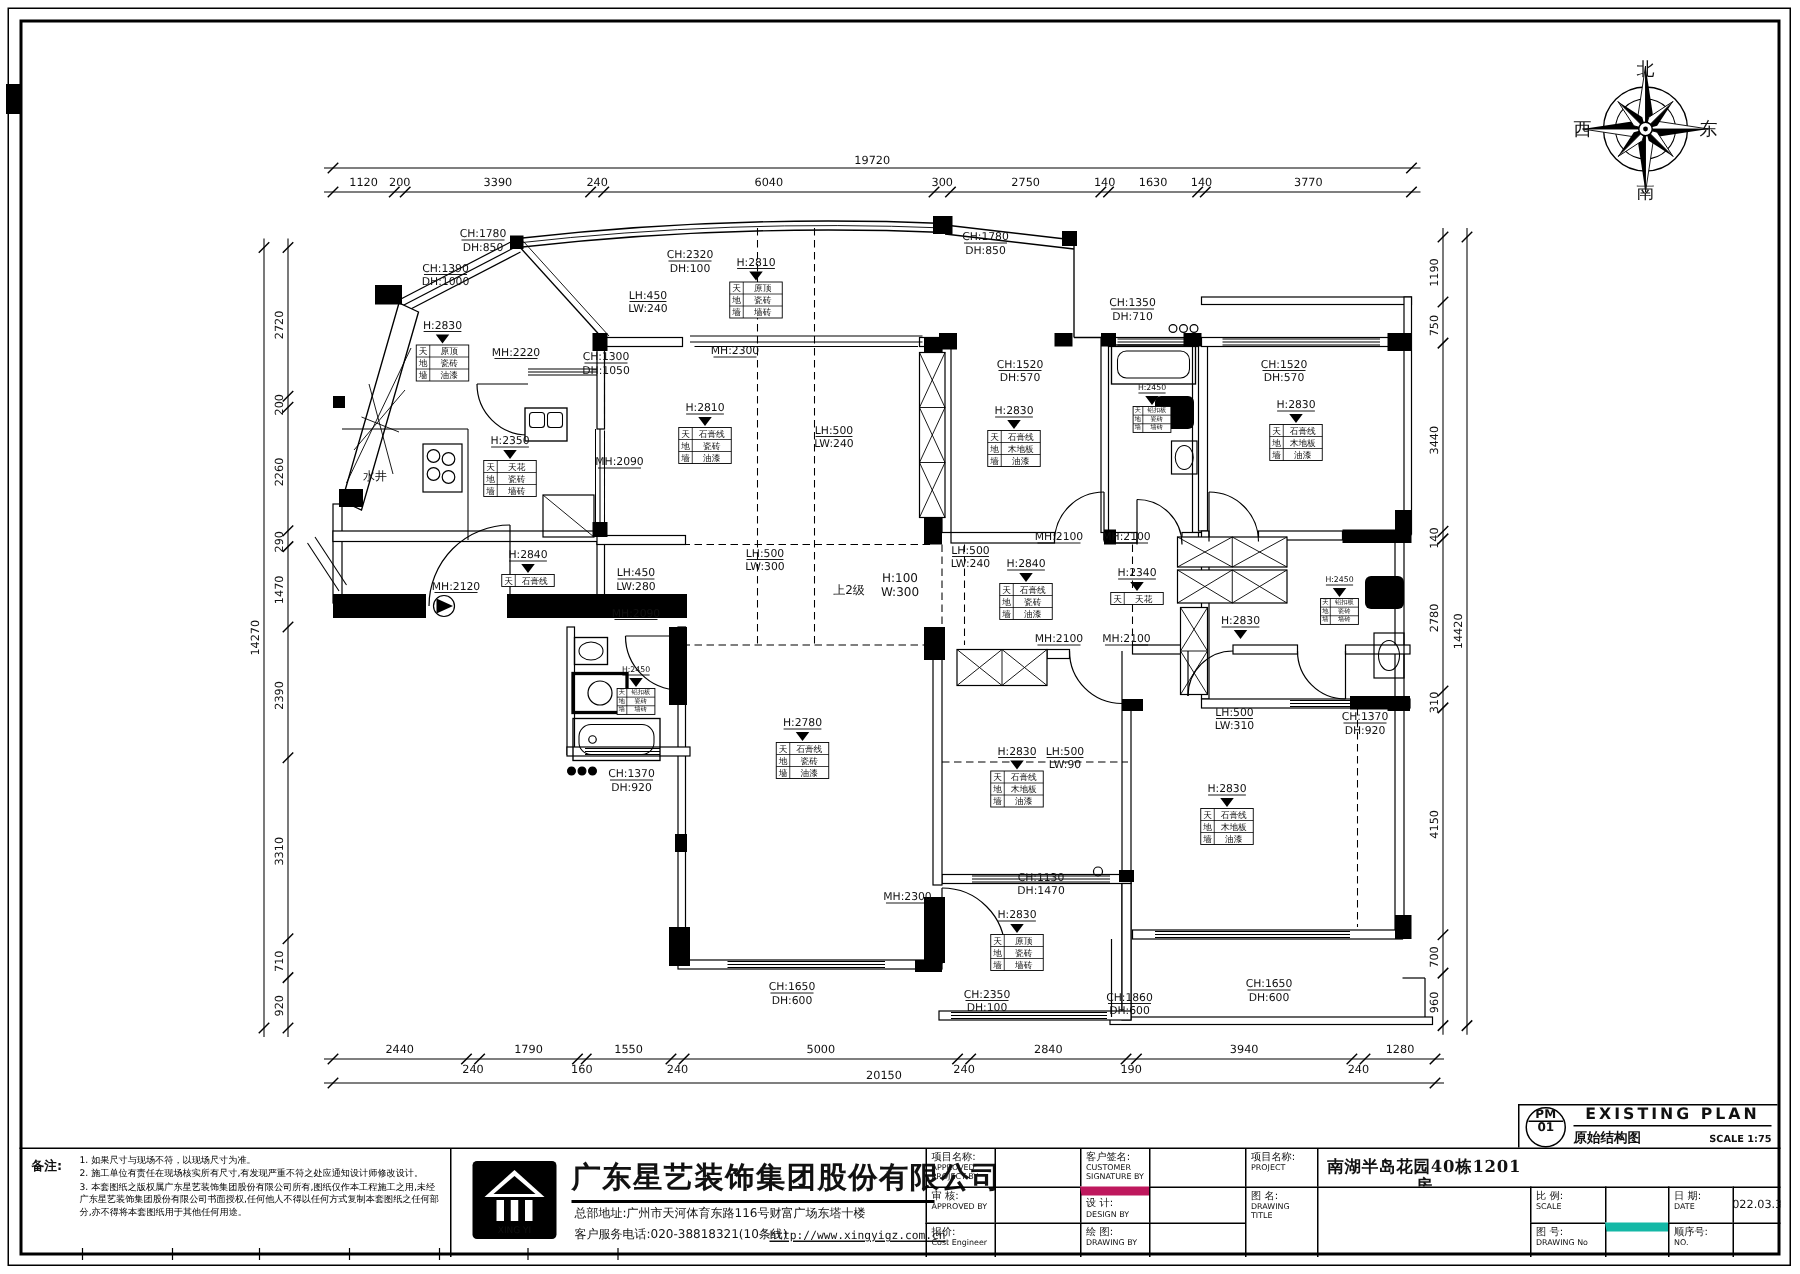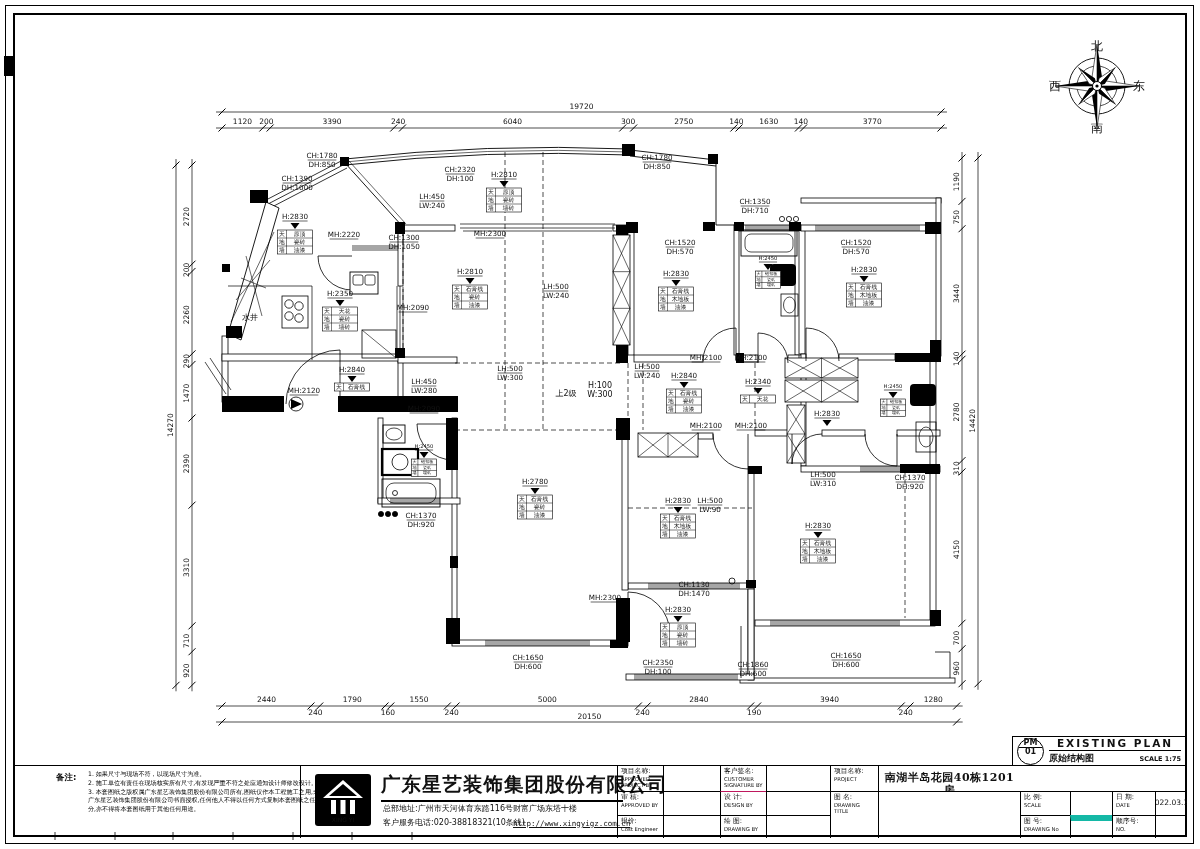--- a/index.html
+++ b/index.html
@@ -19,21 +19,21 @@
   .strip-right{flex:1;margin-left:5px;}
   .strip-row1{font-size:10.5px;font-weight:bold;letter-spacing:2px;text-align:center;border-bottom:1.2px solid #000;padding-bottom:1px;}
   .strip-row2{display:flex;justify-content:space-between;font-size:9px;font-weight:bold;padding-top:1px;}
   .strip-row2 .sc{font-size:6.5px;font-weight:bold;align-self:center;}
   
   .tblock{left:13px;top:765px;width:1174px;height:72px;border-top:1.6px solid #000;font-size:7px;}
   .cell{position:absolute;box-sizing:border-box;border-left:1px solid #000;border-bottom:1px solid #000;overflow:hidden;padding:2px 3px;line-height:1.15;}
   .cell.nob{border-bottom:none;}
   .cl{font-size:6.8px;}
   .en{font-size:5.3px;transform-origin:0 0;letter-spacing:0;}
-  .notes{position:absolute;left:0;top:0;width:287px;height:72px;padding:4px 6px 2px 8px;box-sizing:border-box;margin-left:35px;}
+  .notes{position:absolute;left:0;top:0;width:287px;height:72px;padding:4px 6px 2px 8px;box-sizing:border-box;}
   .notes-title{position:absolute;left:8px;top:6px;font-size:8.5px;font-weight:bold;}
   .notes-body{margin-left:32px;font-size:6.1px;line-height:1.45;color:#000;}
   .company{position:absolute;left:287px;top:0;width:330px;height:72px;border-left:1px solid #000;}
   .logo{position:absolute;left:14px;top:8px;width:56px;height:52px;background:#000;border-radius:3px;}
   .cname{position:absolute;left:80px;top:5px;width:242px;font-size:19.5px;font-weight:bold;letter-spacing:1px;border-bottom:2px solid #000;padding-bottom:2px;white-space:nowrap;}
   .caddr{position:absolute;left:82px;top:37px;font-size:8px;white-space:nowrap;}
   .cphone{position:absolute;left:82px;top:51px;font-size:8px;white-space:nowrap;}
   .cweb{position:absolute;left:212px;top:53px;font-size:7.5px;font-family:"DejaVu Sans Mono",monospace;white-space:nowrap;text-decoration:underline;}
   .val-mid{display:flex;align-items:center;justify-content:center;text-align:center;}
   .projname{font-family:"DejaVu Serif","Liberation Serif",serif;font-weight:bold;font-size:11px;letter-spacing:0.5px;margin-top:12px;}
@@ -782,21 +782,21 @@
       <div class="en">Cost Engineer</div>
     </div>
     <div class="cell nob" style="left:650px;top:49px;width:57px;height:23px;border-top:1px solid #000"></div>
 
     <div class="cell nob" style="left:707px;top:0;width:46px;height:25px">
       <div class="cl">客户签名:</div>
       <div class="en">CUSTOMER</div>
       <div class="en">SIGNATURE BY</div>
     </div>
     <div class="cell nob" style="left:753px;top:0;width:64px;height:25px"></div>
-    <div class="cell nob" style="left:707px;top:25px;width:46px;height:24px;border-top:1px solid #be185d">
+    <div class="cell nob" style="left:707px;top:25px;width:46px;height:24px;border-top:6px solid #be185d">
       <div class="cl">设 计:</div>
       <div class="en">DESIGN BY</div>
     </div>
     <div class="cell nob" style="left:753px;top:25px;width:64px;height:24px;border-top:1px solid #000"></div>
     <div class="cell nob" style="left:707px;top:49px;width:46px;height:23px;border-top:1px solid #000">
       <div class="cl">绘 图:</div>
       <div class="en">DRAWING BY</div>
     </div>
     <div class="cell nob" style="left:753px;top:49px;width:64px;height:23px;border-top:1px solid #000"></div>
 

